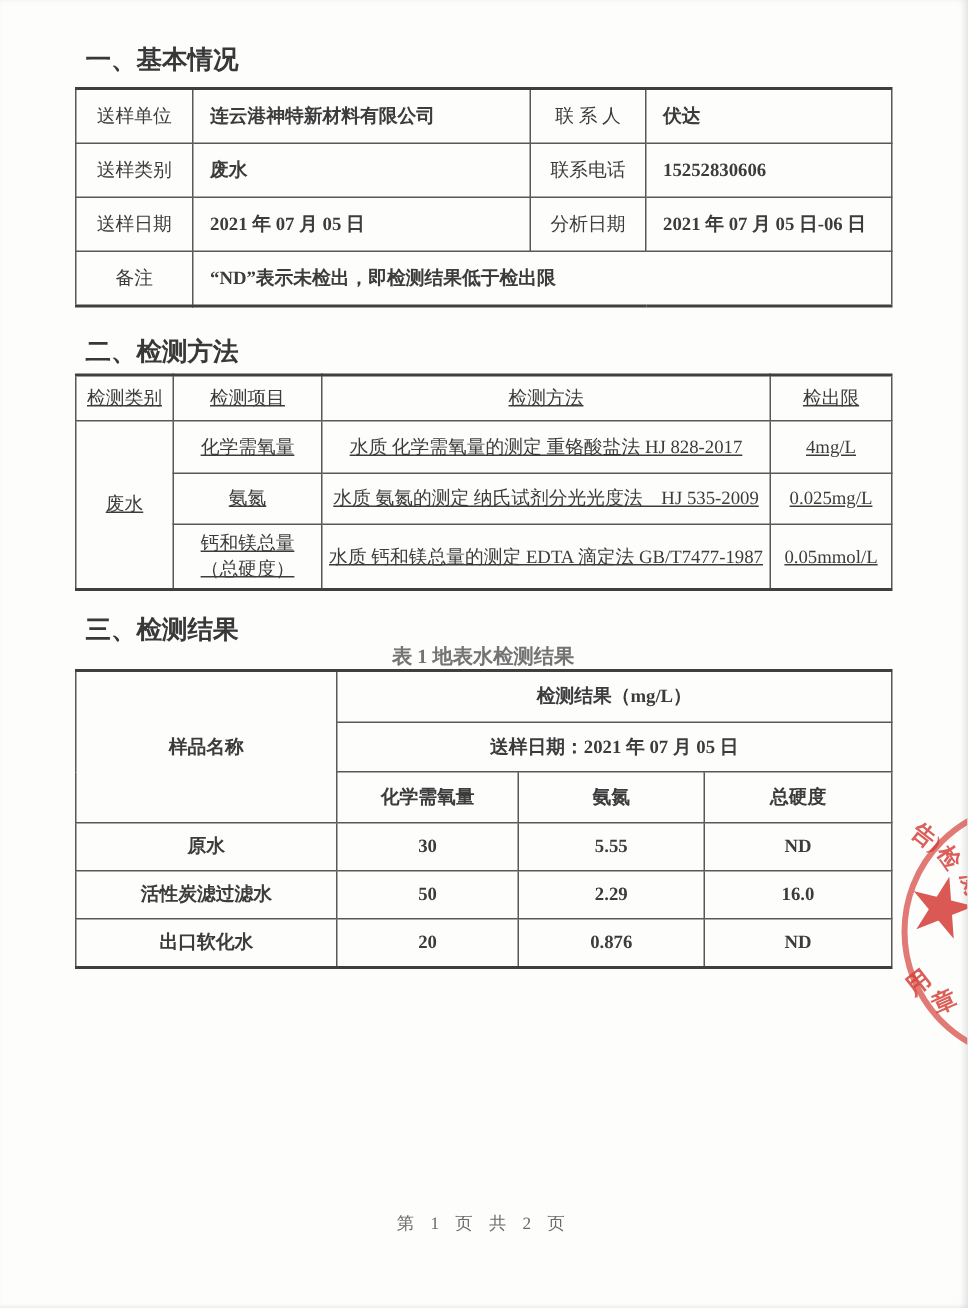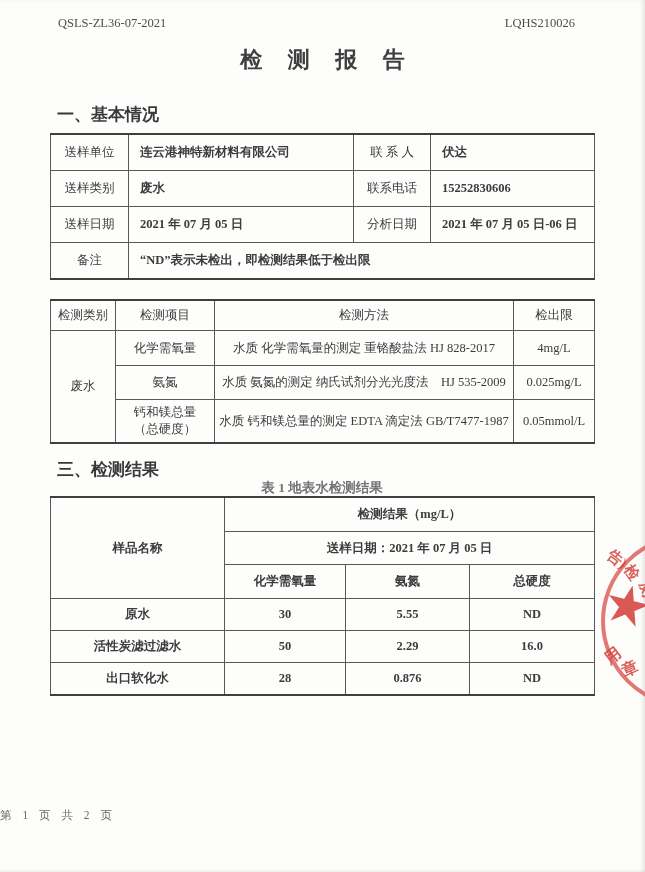--- a/index.html
+++ b/index.html
@@ -42,38 +42,38 @@
   }
   td {
     border:1px solid #585858;
     padding:4px 4px;
     text-align:center; vertical-align:middle;
     overflow:hidden;
   }
   .t1 { margin-top:9px; }
   .t1 td { height:27px; }
   .t1 td.val { text-align:left; padding-left:11px;font-weight:bold; }
-  .t2 { margin-top:19px; }
+  .t2 { margin-top:5px;text-decoration:underline; }
   .t2 td.hdr { height:21px; }
   .t2 td.r1 { height:26px; }
   .t2 td.r2 { height:25px; }
   .t2 td.r3 { height:34px; }
   .table-caption {
     text-align:center; font-weight:bold;
     font-size:13.5px; margin:1px 0 0 0;
     line-height:15px; color:#737373;
   }
   .t3 { margin-top:1px; }
   .t3 td { height:23px;font-weight:bold; }
   .t3 td.h1 { height:25px; }
   .t3 td.h2 { height:24px; }
   .t3 td.h3 { height:25px; }
   .footer {
     position:absolute; left:0; right:0; top:808px;
-    text-align:left; font-size:11.5px;
+    text-align:center; font-size:11.5px;
     letter-spacing:4px; color:#6a6a6a;
   }
   
   .stamp {
     position:absolute; left:601px; top:534px;
     width:174px; height:174px;
     border:4px solid rgba(215,78,72,0.75);
     border-radius:50%;
     box-sizing:border-box;
   }
@@ -95,26 +95,21 @@
     color:rgba(213,66,60,0.88);
   }
   .stamp .c4 { left:0px;  top:110px; font-size:16px; transform:rotate(-38deg); }
   .stamp .c5 { left:17px; top:123px; font-size:16px; transform:rotate(-24deg); }
 </style>
 </head>
 <body>
 
 <div class="page">
 
-  <div class="doc-header">
-    <span>QSLS-ZL36-07-2021</span>
-    <span>LQHS210026</span>
-  </div>
-
-  <div class="report-title">检 测 报 告</div>
+
 
   <div class="content">
 
     <h2 class="section-heading sec1">一、基本情况</h2>
     <table class="t1">
       <colgroup>
           <col style="width:78px">
           <col style="width:225px">
           <col style="width:77px">
           <col style="width:164px">
@@ -138,20 +133,21 @@
         <td>分析日期</td>
         <td class="val">2021 年 07 月 05 日-06 日</td>
       </tr>
       <tr>
         <td>备注</td>
         <td class="val" colspan="3">“ND”表示未检出，即检测结果低于检出限</td>
       </tr>
     </tbody>
       </table>
 
+    <h2 class="section-heading sec2">二、检测方法</h2>
     <table class="t2">
       <colgroup>
           <col style="width:65px">
           <col style="width:99px">
           <col style="width:299px">
           <col style="width:81px">
         </colgroup>
       <tbody>
           <tr>
         <td class="hdr">检测类别</td>
@@ -210,21 +206,21 @@
         <td>ND</td>
       </tr>
       <tr>
         <td>活性炭滤过滤水</td>
         <td>50</td>
         <td>2.29</td>
         <td>16.0</td>
       </tr>
       <tr>
         <td>出口软化水</td>
-        <td>28</td>
+        <td>20</td>
         <td>0.876</td>
         <td>ND</td>
       </tr>
     </tbody>
       </table>
 
   </div>
 
   <div class="stamp">
     <span class="c1">告)</span>

